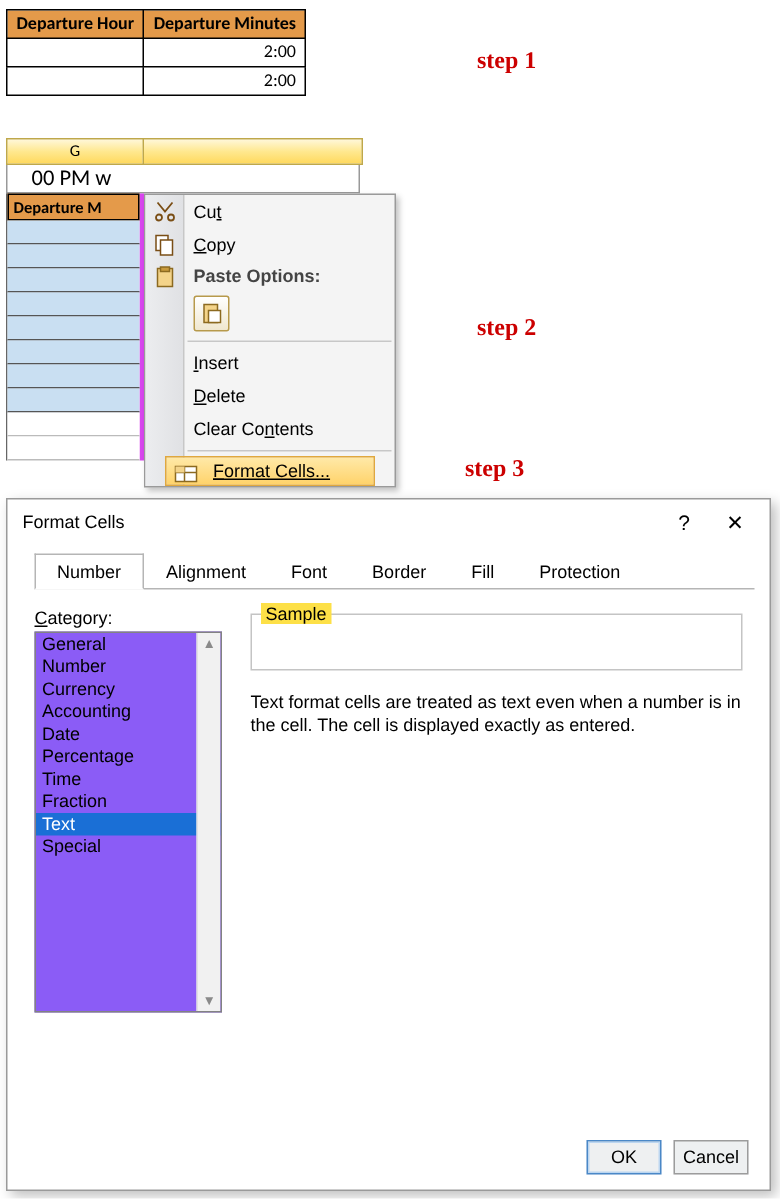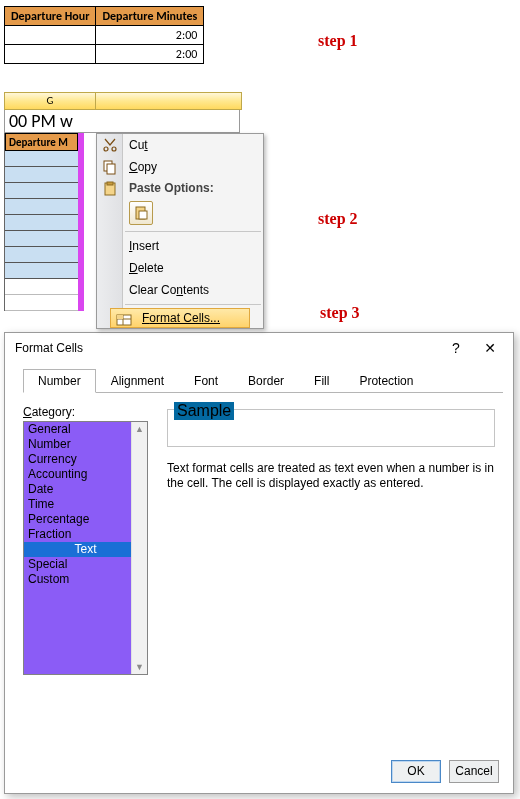--- a/index.html
+++ b/index.html
@@ -68,31 +68,31 @@
     font-family: "Calibri", sans-serif;
   }
   .col-g { width: 92px; }
   .col-h { width: 146px; border-left: none; }
 
   .formula-bar {
     width: 236px;
     background: #fff;
     border: 1px solid #999;
     border-top: none;
-    font-size: 18px;
+    font-size: 15px;
     font-family: "Calibri", sans-serif;
-    padding: 0 4px;
+    padding: 0 16px;
     white-space: nowrap;
     overflow: hidden;
   }
 
   .sel-grid {
     border-left: 1px solid #666;
-    border-right: 6px solid #d946ef;
-    width: 80px;
+    border-right: 3px solid #d946ef;
+    width: 92px;
   }
   .sel-grid .hrow {
     background: #e49a4a;
     border: 1px solid #000;
     height: 18px;
     font-weight: bold;
     font-size: 11px;
     line-height: 17px;
     padding-left: 3px;
     font-family: "Calibri", sans-serif;
@@ -260,21 +260,20 @@
   }
   .cat-item {
     padding: 0 4px;
     line-height: 15px;
     font-size: 12px;
     cursor: default;
   }
   .cat-item.selected {
     background: #1a6fd6;
     color: #fff;
-    text-align: center;
   }
   .cat-scroll {
     position:absolute;
     right:0; top:0; bottom:0;
     width: 16px;
     background: #f1f1f1;
     border-left:1px solid #e1e1e1;
     display:flex;
     flex-direction:column;
     justify-content:space-between;
@@ -288,23 +287,23 @@
   .sample-box {
     border: 1px solid #c4c4c4;
     height: 38px;
     position: relative;
     margin-top: 4px;
   }
   .sample-box .lbl {
     position: absolute;
     top: -8px;
     left: 6px;
-    background:#0369a1;
+    background:#fde047;
     padding: 0 3px;
-    font-size: 16px;
+    font-size: 12px;
   }
   .desc-text {
     margin-top: 14px;
     font-size: 12px;
     line-height: 15px;
   }
 
   .dlg-buttons {
     position: absolute;
     bottom: 10px;
@@ -322,21 +321,21 @@
     line-height: 21px;
     cursor: default;
   }
   .dlg-btn.primary { border: 1px solid #4a88c7; box-shadow: 0 0 0 1px #bcd6f0 inset; }
 </style>
 </head>
 <body>
 
 <div class="step-label" style="top:32px; left:318px;">step 1</div>
 <div class="step-label" style="top:210px; left:318px;">step 2</div>
-<div class="step-label" style="top:304px; left:320px;">step 3</div>
+<div class="step-label" style="top:304px; left:310px;">step 3</div>
 
 <table class="step1-table">
   <tbody>
       <tr>
     <th>Departure Hour</th>
     <th>Departure Minutes</th>
   </tr>
   <tr>
     <td></td>
     <td>2:00</td>
@@ -462,26 +461,25 @@
     <div class="cat-side">
       <div class="cat-label">
         <span class="accel">C</span><span>ategory:</span>
       </div>
       <div class="cat-list" id="catlist">
         <div class="cat-item">General</div>
           <div class="cat-item">Number</div>
           <div class="cat-item">Currency</div>
           <div class="cat-item">Accounting</div>
           <div class="cat-item">Date</div>
+          <div class="cat-item">Percentage</div>
           <div class="cat-item">Time</div>
-          <div class="cat-item">Percentage</div>
           <div class="cat-item">Fraction</div>
           <div class="cat-item selected">Text</div>
           <div class="cat-item">Special</div>
-          <div class="cat-item">Custom</div>
           <div class="cat-scroll">
           <span>▲</span>
           <span>▼</span>
         </div>
       </div>
     </div>
     <div class="sample-side">
       <div class="sample-box">
         <span class="lbl">Sample</span>
       </div>

